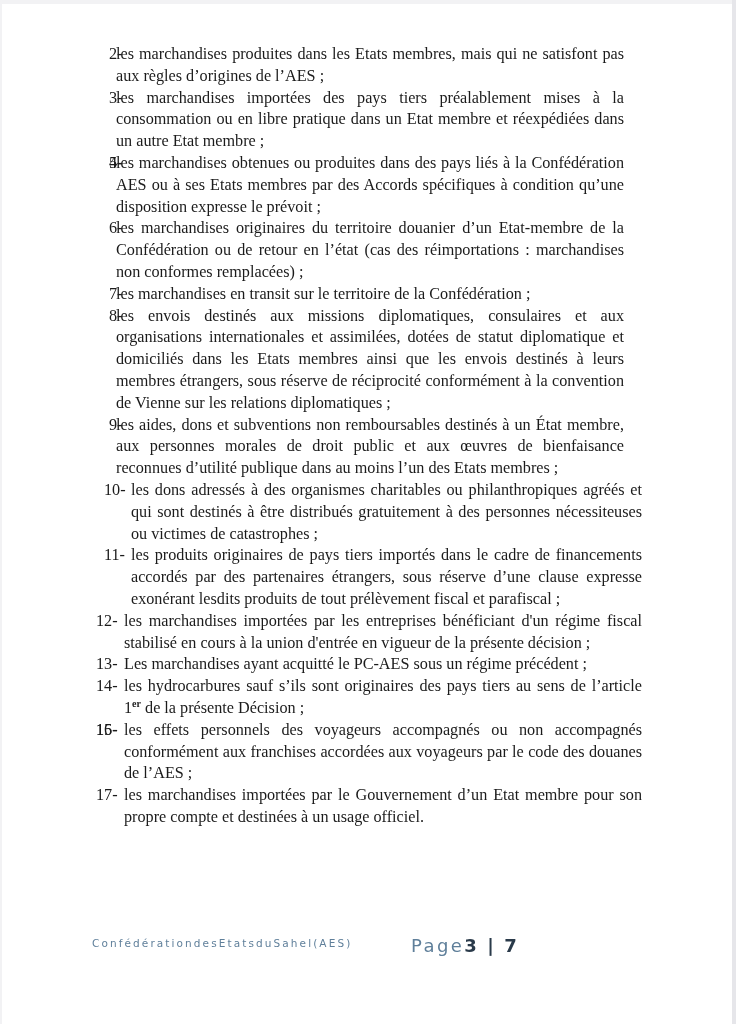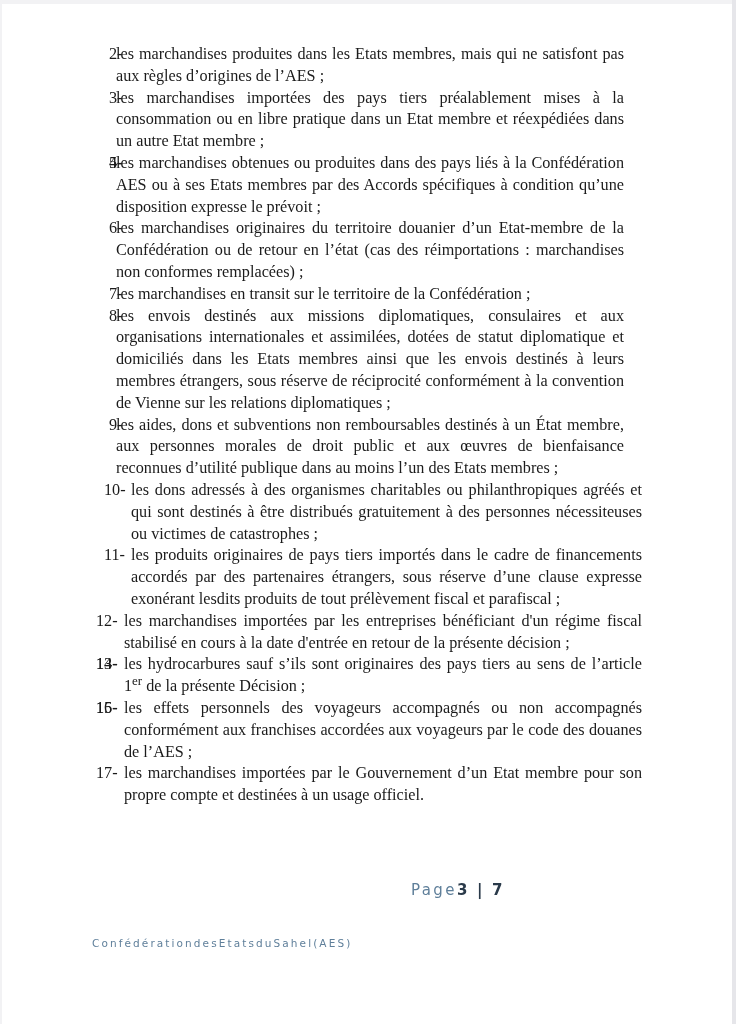--- a/index.html
+++ b/index.html
@@ -45,37 +45,37 @@
     }
     
     .item.a .num { left: 109px; }
     .item.a .text { margin-left: 116px; width: 508px; }
     
     .item.b .num { left: 104px; }
     .item.b .text { margin-left: 131px; width: 511px; }
     
     .item.c .num { left: 96px; }
     .item.c .text { margin-left: 124px; width: 518px; text-indent: 0; }
-    sup { font-size: 13px; line-height: 0; vertical-align: super; }
+    sup { font-size: 10px; line-height: 0; vertical-align: super; font-weight: bold; }
     .footer {
       position: absolute;
       left: 92px;
       top: 937px;
       font-family: "DejaVu Sans", sans-serif;
       font-size: 10.5px;
       letter-spacing: 2.1px;
       color: #5f7f9a;
       white-space: nowrap;
     }
     .footer-page {
       position: absolute;
       left: 411px;
-      top: 881px;
+      top: 935px;
       font-family: "DejaVu Sans", sans-serif;
-      font-size: 15px;
+      font-size: 18px;
       letter-spacing: 2.4px;
       color: #5f7f9a;
       white-space: nowrap;
       text-align: center;
     }
     .footer-page b {
       color: #2a3a4a;
       font-weight: bold;
     }
     .right-edge {
@@ -128,24 +128,25 @@
   <div class="item b">
     <span class="num">10-</span>
     <span class="text">les dons adressés à des organismes charitables ou philanthropiques agréés et qui sont destinés à être distribués gratuitement à des personnes nécessiteuses ou victimes de catastrophes ;</span>
   </div>
   <div class="item b">
     <span class="num">11-</span>
     <span class="text">les produits originaires de pays tiers importés dans le cadre de financements accordés par des partenaires étrangers, sous réserve d’une clause expresse exonérant lesdits produits de tout prélèvement fiscal et parafiscal ;</span>
   </div>
   <div class="item c">
     <span class="num">12-</span>
-    <span class="text">les marchandises importées par les entreprises bénéficiant d'un régime fiscal stabilisé en cours à la date d'entrée en retour de la présente décision ;</span>
+    <span class="text">les marchandises importées par les entreprises bénéficiant d'un régime fiscal stabilisé en cours à la union d'entrée en vigueur de la présente décision ;</span>
   </div>
   <div class="item c">
     <span class="num">13-</span>
+    <span class="text">Les marchandises ayant acquitté le PC-AES sous un régime précédent ;</span>
   </div>
   <div class="item c">
     <span class="num">14-</span>
     <span class="text"><span>les hydrocarbures sauf s’ils sont originaires des pays tiers au sens de l’article 1</span><sup>er</sup><span> de la présente Décision ;</span></span>
   </div>
   <div class="item c">
     <span class="num">15-</span>
   </div>
   <div class="item c">
     <span class="num">16-</span>

